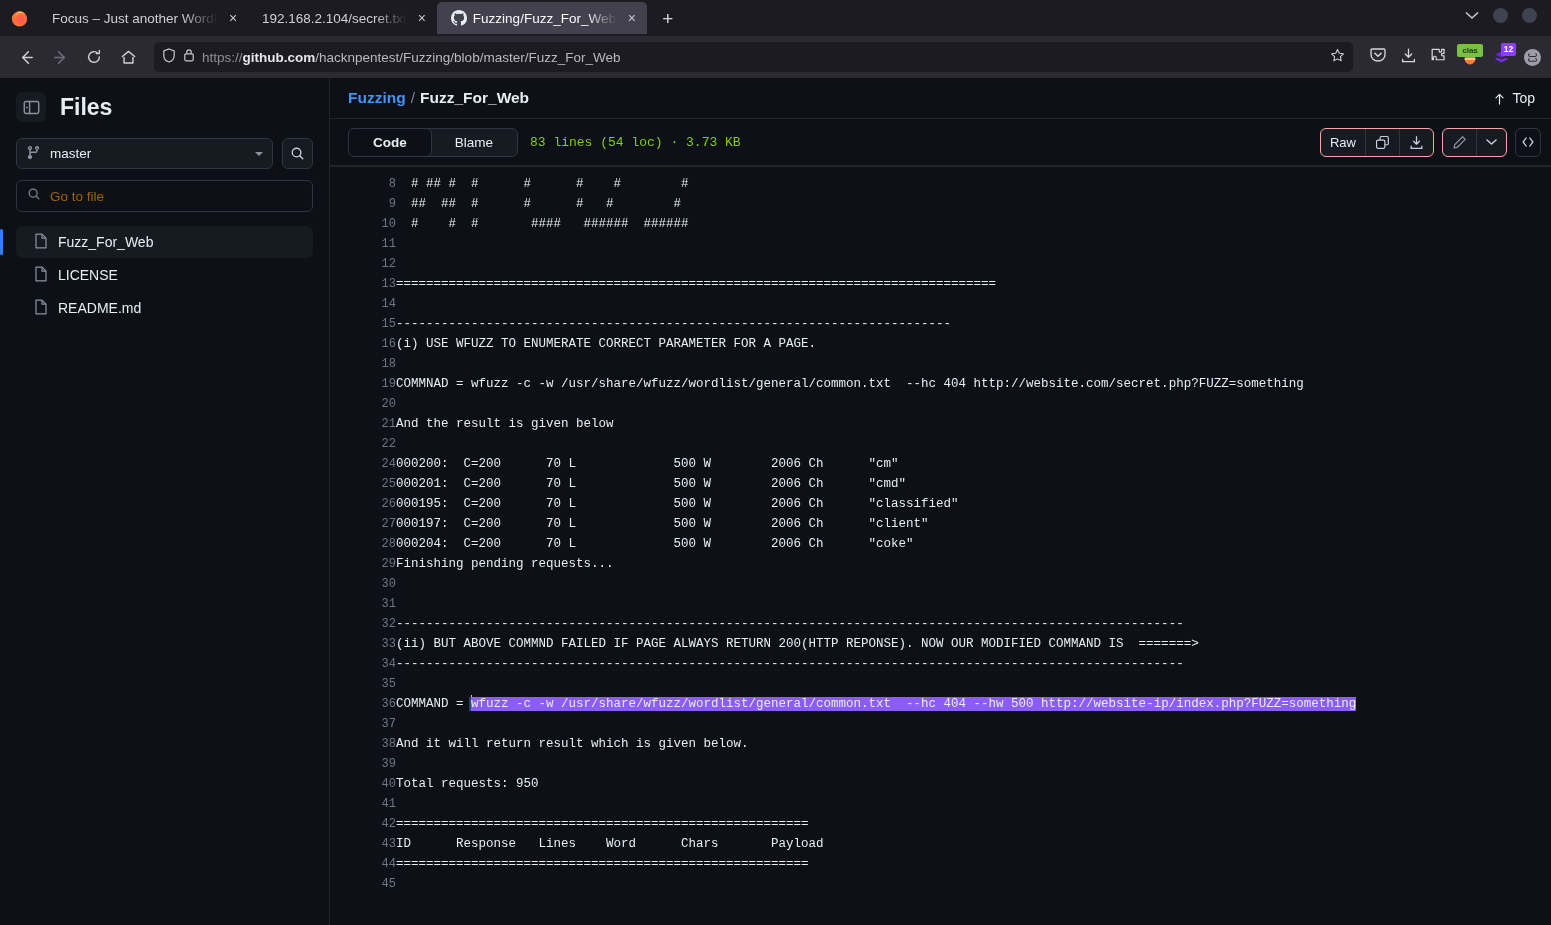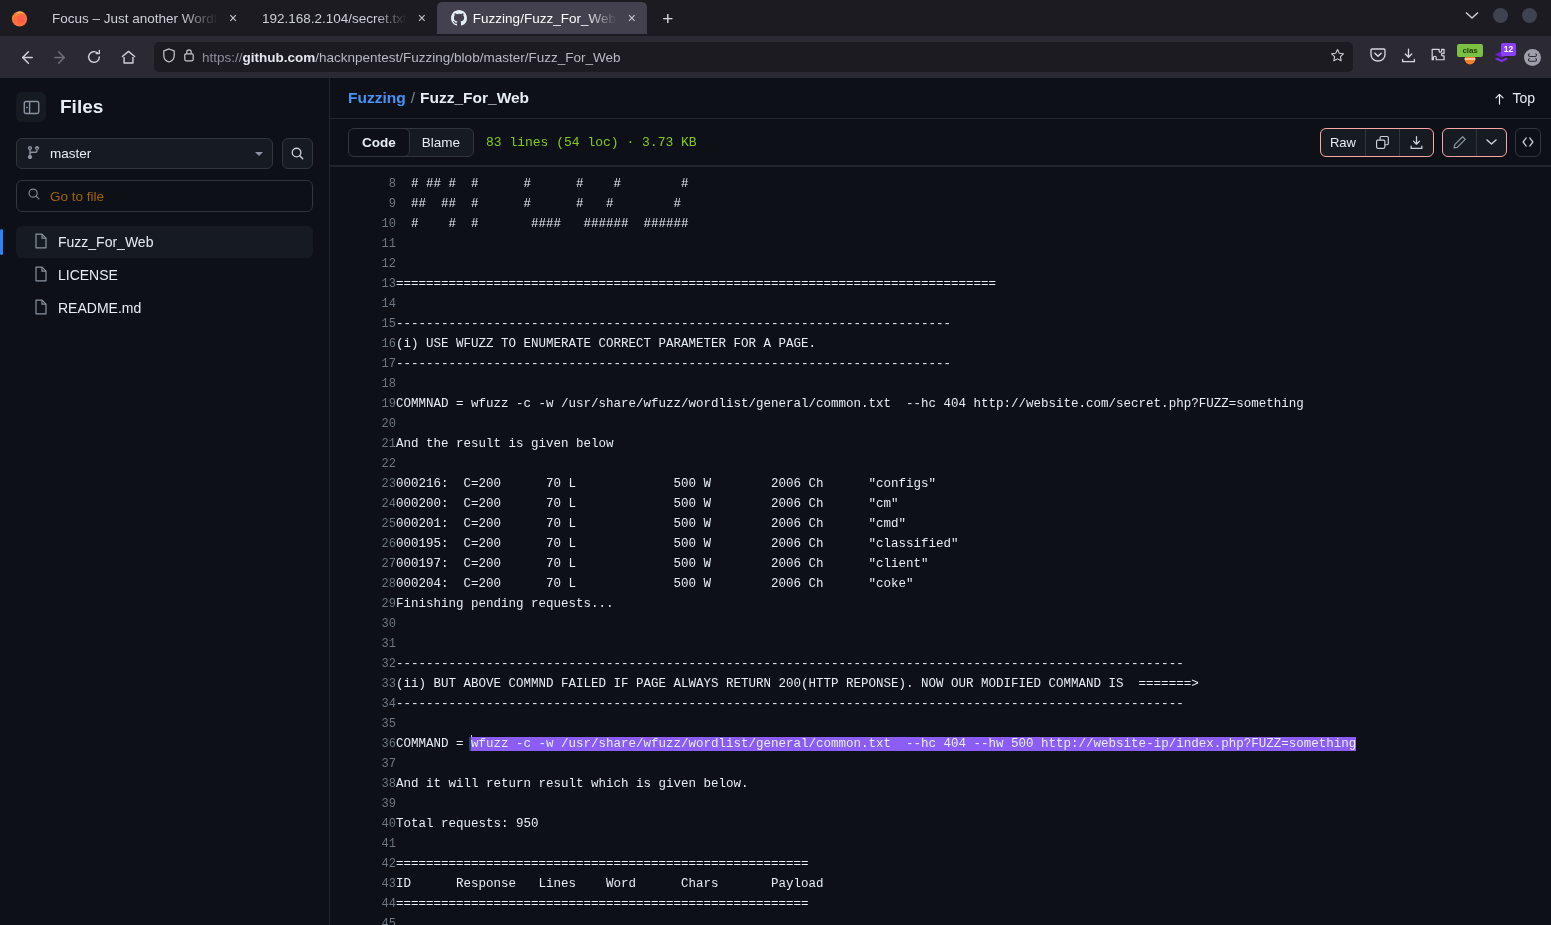--- a/index.html
+++ b/index.html
@@ -105,21 +105,21 @@
   .sidebar {
     width: 330px; flex: 0 0 330px; background: #0d1117;
     border-right: 1px solid #21262d; padding: 14px 16px 0 16px;
     display: flex; flex-direction: column; min-height: 0;
   }
   .files-head { display: flex; align-items: center; gap: 14px; margin-bottom: 16px; }
   .files-toggle {
     width: 30px; height: 30px; border-radius: 6px; background: #161b22;
     display: flex; align-items: center; justify-content: center;
   }
-  .files-title { color: #e6edf3; font-size: 19px; font-weight: 700; }
+  .files-title { color: #e6edf3; font-size: 23px; font-weight: 700; }
   .branch-row { display: flex; gap: 9px; margin-bottom: 11px; }
   .branch-select {
     flex: 1 1 auto; height: 31px; background: #161b22; border: 1px solid #30363d;
     border-radius: 6px; display: flex; align-items: center; gap: 9px;
     padding: 0 9px; color: #e6edf3; font-size: 13.5px;
   }
   .branch-select .bname { flex: 1 1 auto; }
   .caret { border-left: 4px solid transparent; border-right: 4px solid transparent;
            border-top: 4px solid #8b949e; }
   .icon-btn-sq {
@@ -160,21 +160,21 @@
 
   .filebar {
     height: 46px; flex: 0 0 46px; display: flex; align-items: center;
     padding: 0 8px 0 18px; gap: 12px;
   }
   .seg {
     display: flex; background: #161b22; border: 1px solid #30363d; border-radius: 6px;
     height: 29px; overflow: hidden;
   }
   .seg .segbtn {
-    padding: 0 13px; display: flex; align-items: center; color: #e6edf3; font-size: 13.5px;
+    padding: 0 24px; display: flex; align-items: center; color: #e6edf3; font-size: 13.5px;
   }
   .seg .segbtn.on { background: #0d1117; border-radius: 6px; border: 1px solid #30363d;
                     margin: -1px; font-weight: 600; }
   .filemeta { color: #84cc16; font-size: 13px; font-family: "Liberation Mono", monospace; }
   .filebar-right { margin-left: auto; display: flex; align-items: center; gap: 8px; padding-right: 2px;}
   .btn-group {
     display: flex; align-items: stretch; background: #161b22; border: 1px solid #fca5a5;
     border-radius: 6px; height: 29px; overflow: hidden;
   }
   .btn-group > * { display: flex; align-items: center; justify-content: center;
@@ -520,46 +520,38 @@
               </tr>
               <tr>
                 <td class="lnum">15</td>
                 <td class="lcode">--------------------------------------------------------------------------</td>
               </tr>
               <tr>
                 <td class="lnum">16</td>
                 <td class="lcode">(i) USE WFUZZ TO ENUMERATE CORRECT PARAMETER FOR A PAGE.</td>
               </tr>
               <tr>
-                <td class="lnum">17</td>
-                <td class="lcode">--------------------------------------------------------------------------</td>
-              </tr>
-              <tr>
                 <td class="lnum">18</td>
                 <td class="lcode"></td>
               </tr>
               <tr>
                 <td class="lnum">19</td>
                 <td class="lcode">COMMNAD = wfuzz -c -w /usr/share/wfuzz/wordlist/general/common.txt  --hc 404 http://website.com/secret.php?FUZZ=something</td>
               </tr>
               <tr>
                 <td class="lnum">20</td>
                 <td class="lcode"></td>
               </tr>
               <tr>
                 <td class="lnum">21</td>
                 <td class="lcode">And the result is given below</td>
               </tr>
               <tr>
                 <td class="lnum">22</td>
                 <td class="lcode"></td>
-              </tr>
-              <tr>
-                <td class="lnum">23</td>
-                <td class="lcode">000216:  C=200      70 L             500 W        2006 Ch      "configs"</td>
               </tr>
               <tr>
                 <td class="lnum">24</td>
                 <td class="lcode">000200:  C=200      70 L             500 W        2006 Ch      "cm"</td>
               </tr>
               <tr>
                 <td class="lnum">25</td>
                 <td class="lcode">000201:  C=200      70 L             500 W        2006 Ch      "cmd"</td>
               </tr>
               <tr>

